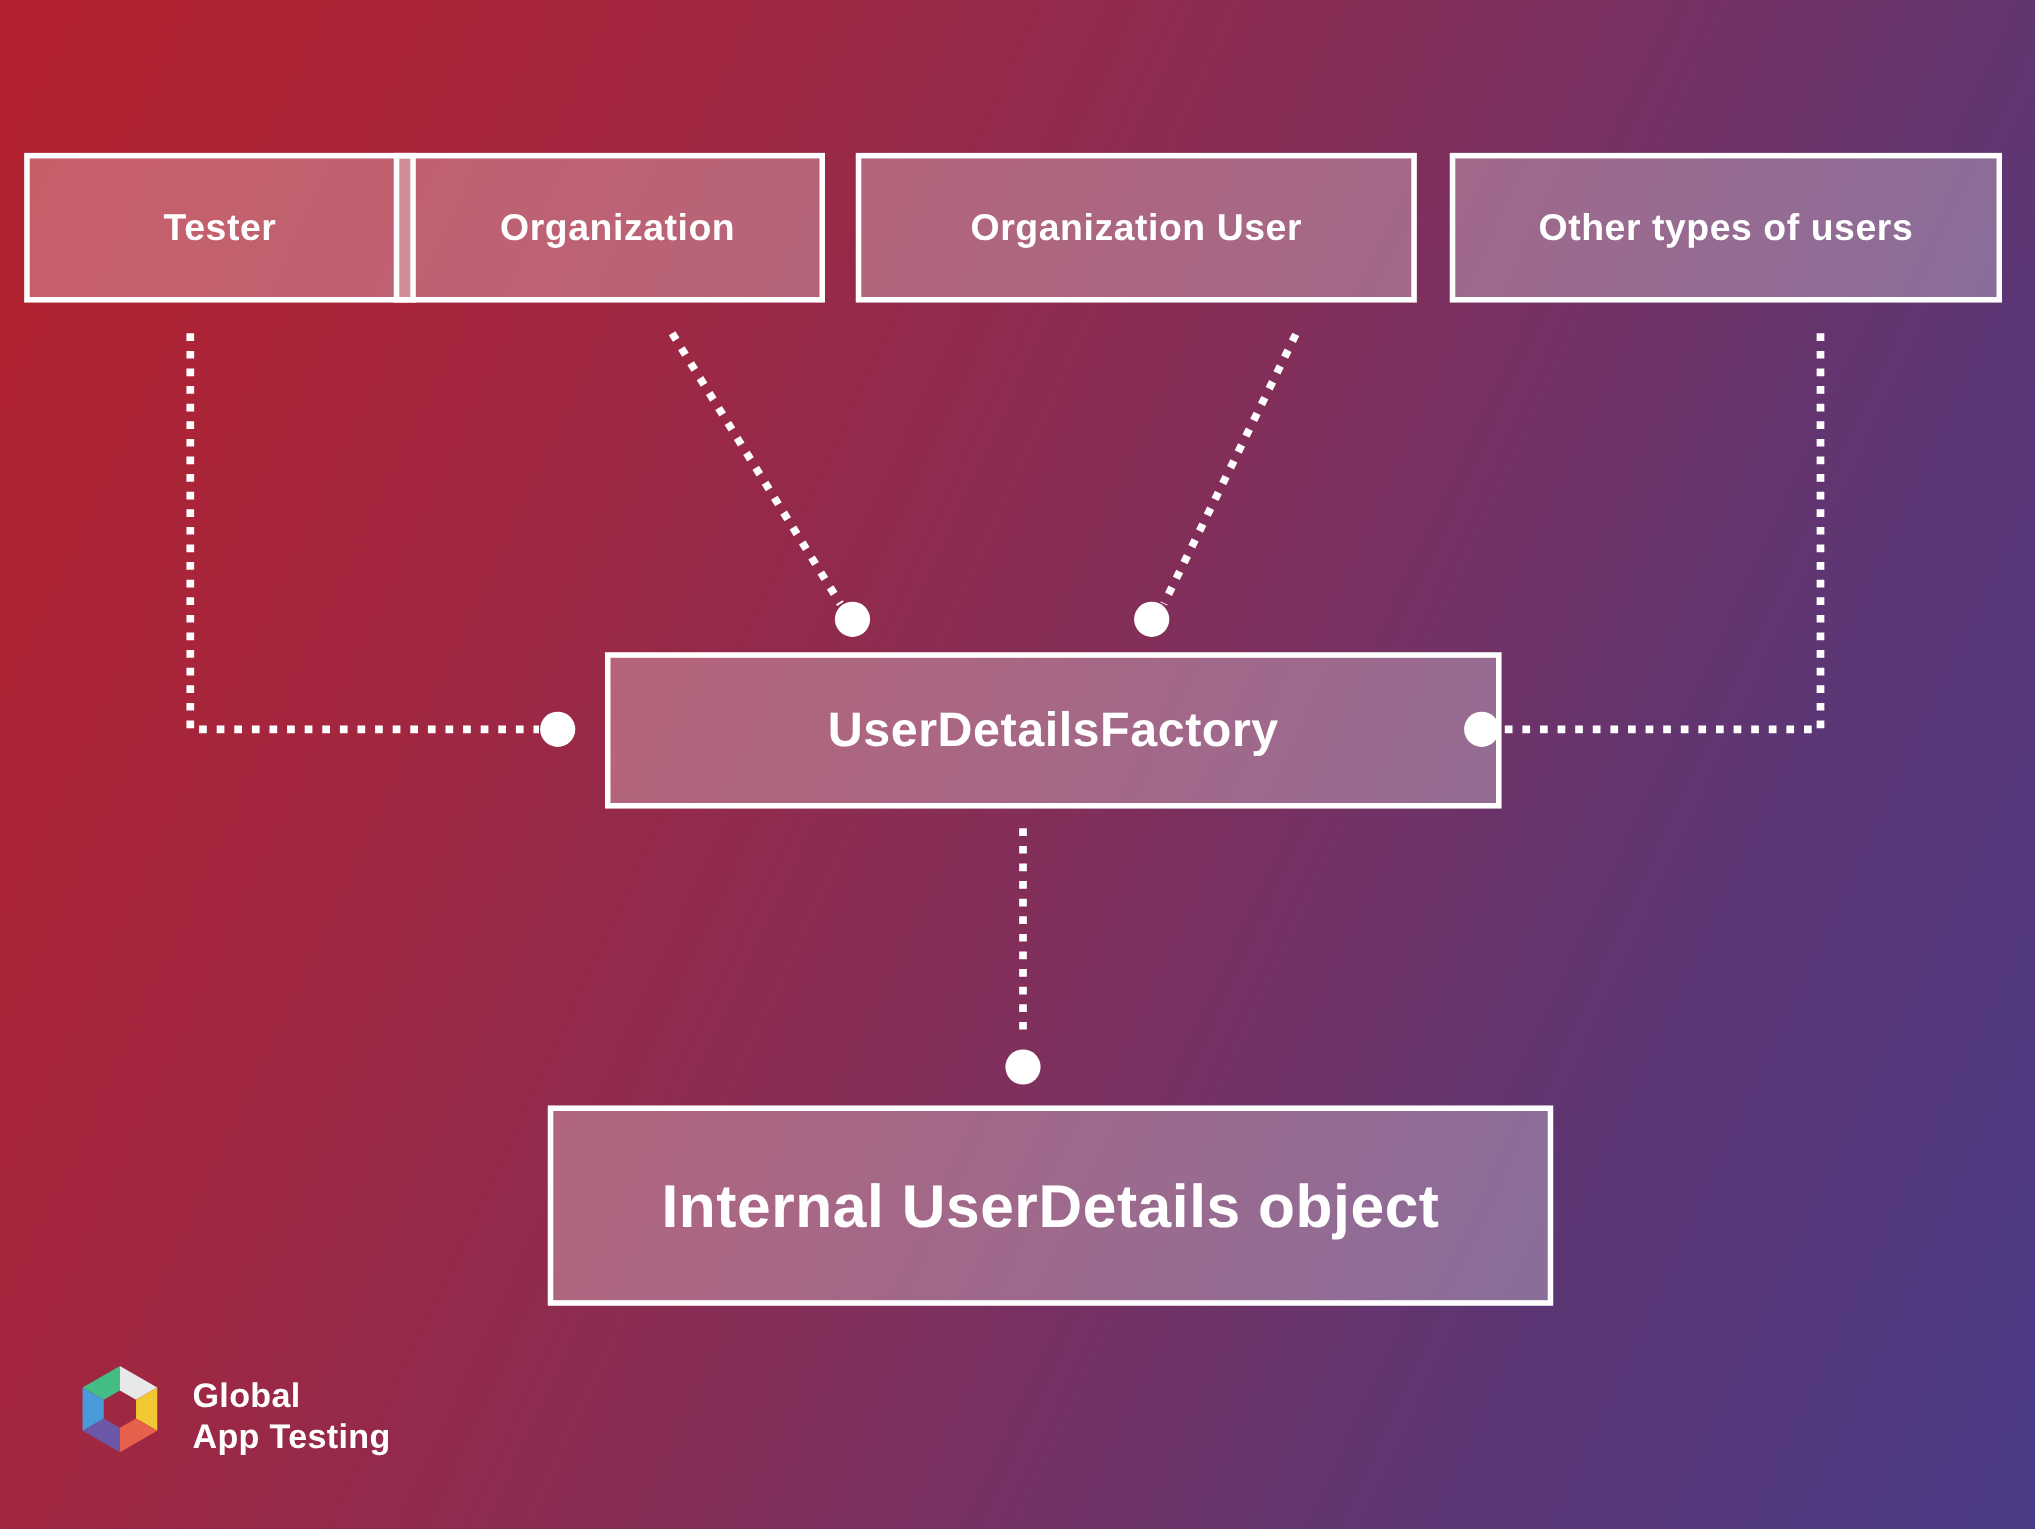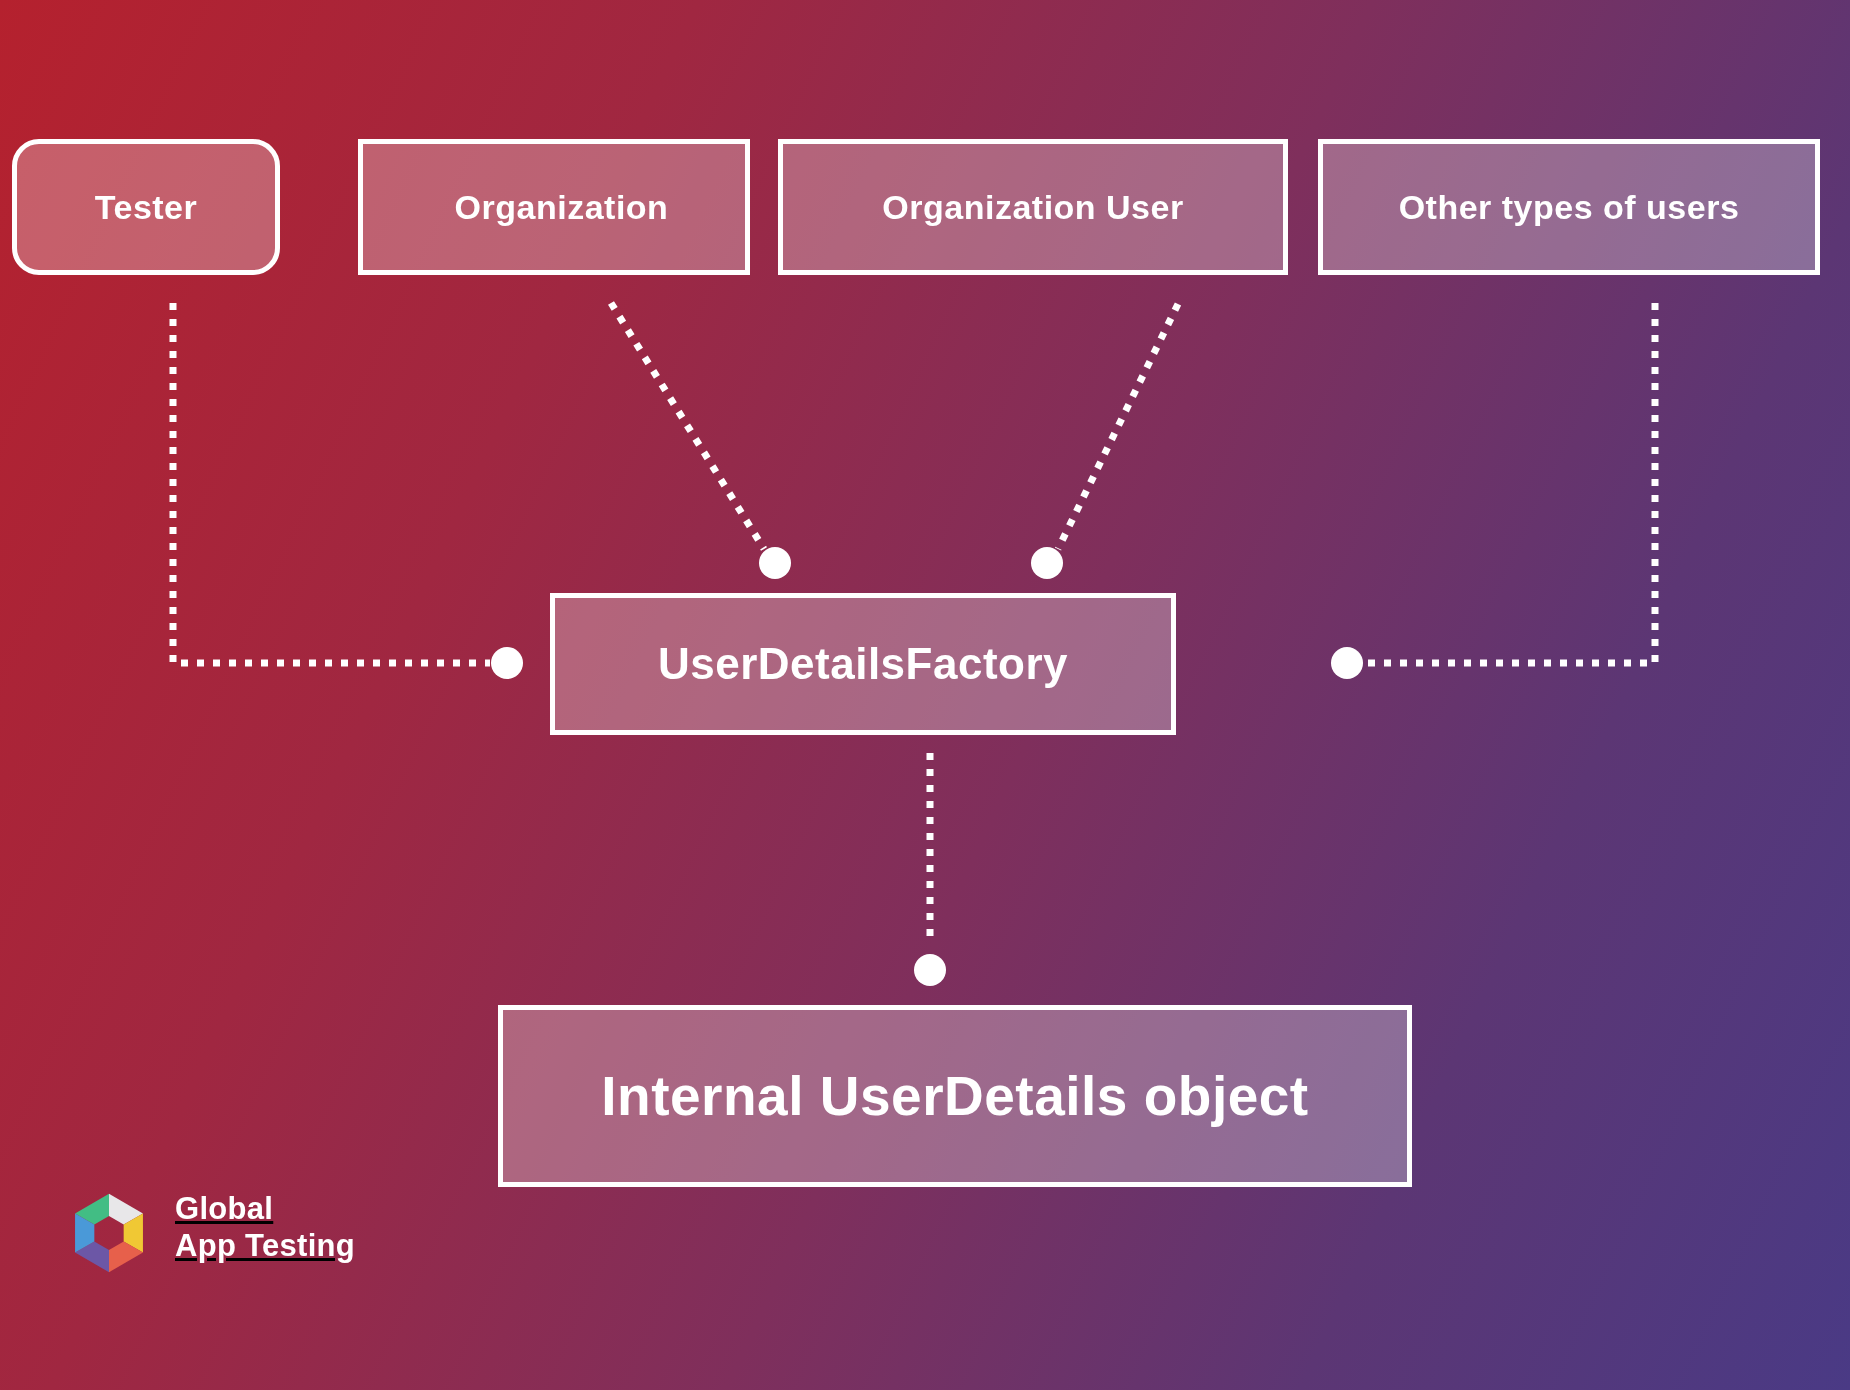--- a/index.html
+++ b/index.html
@@ -23,40 +23,39 @@
     background: rgba(255,255,255,0.28);
     display: flex;
     align-items: center;
     justify-content: center;
     color: #ffffff;
     font-weight: 700;
     letter-spacing: 0.5px;
     text-align: center;
   }
   .node-top { top: 139px; height: 136px; font-size: 34px; }
-  #node-tester        { left: 12px;   width: 268px; border-radius: 27px; }
+  #node-tester        { left: 22px;   width: 356px; }
   #node-organization  { left: 358px;  width: 392px; padding-left: 15px; }
   #node-org-user      { left: 778px;  width: 510px; }
   #node-other-users   { left: 1318px; width: 502px; }
   #node-factory {
-    left: 550px; top: 593px; width: 626px; height: 142px;
+    left: 550px; top: 593px; width: 815px; height: 142px;
     font-size: 44px;
   }
   #node-internal {
     left: 474px; top: 1005px; width: 914px; height: 182px;
     font-size: 55px;
     margin-left: 24px;
   }
   .logo {
     position: absolute;
-    left: 68px; top: 1190px;
+    left: 68px; top: 1238px;
     display: flex;
-    align-items: flex-start;
+    align-items: flex-end;
     gap: 25px;
-    text-decoration: underline;
   }
   .logo-text {
     color: #ffffff;
     font-weight: 700;
     font-size: 31px;
     line-height: 37px;
     letter-spacing: 0.3px;
   }
 </style>
 </head>

